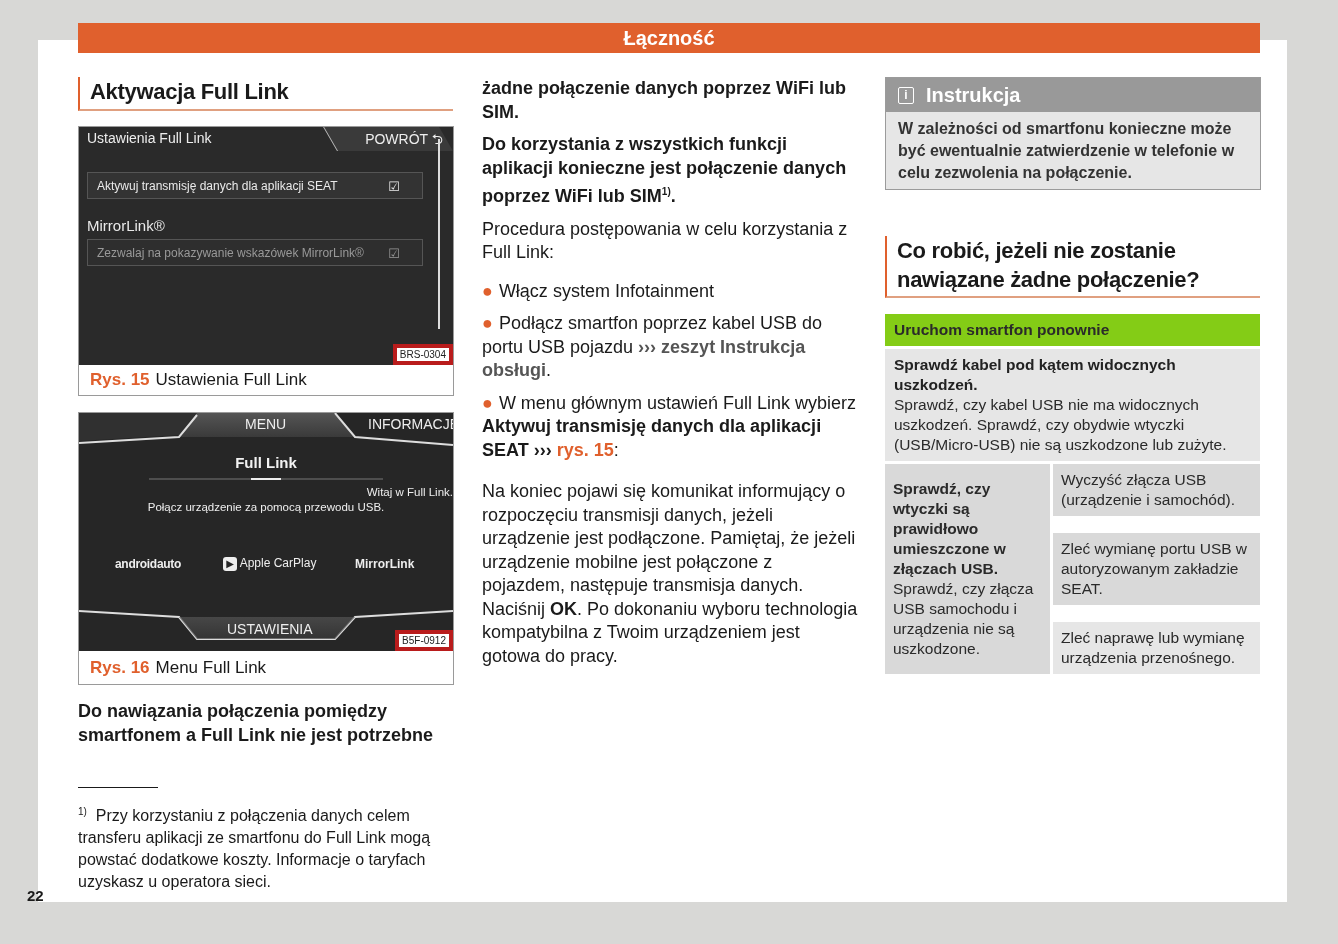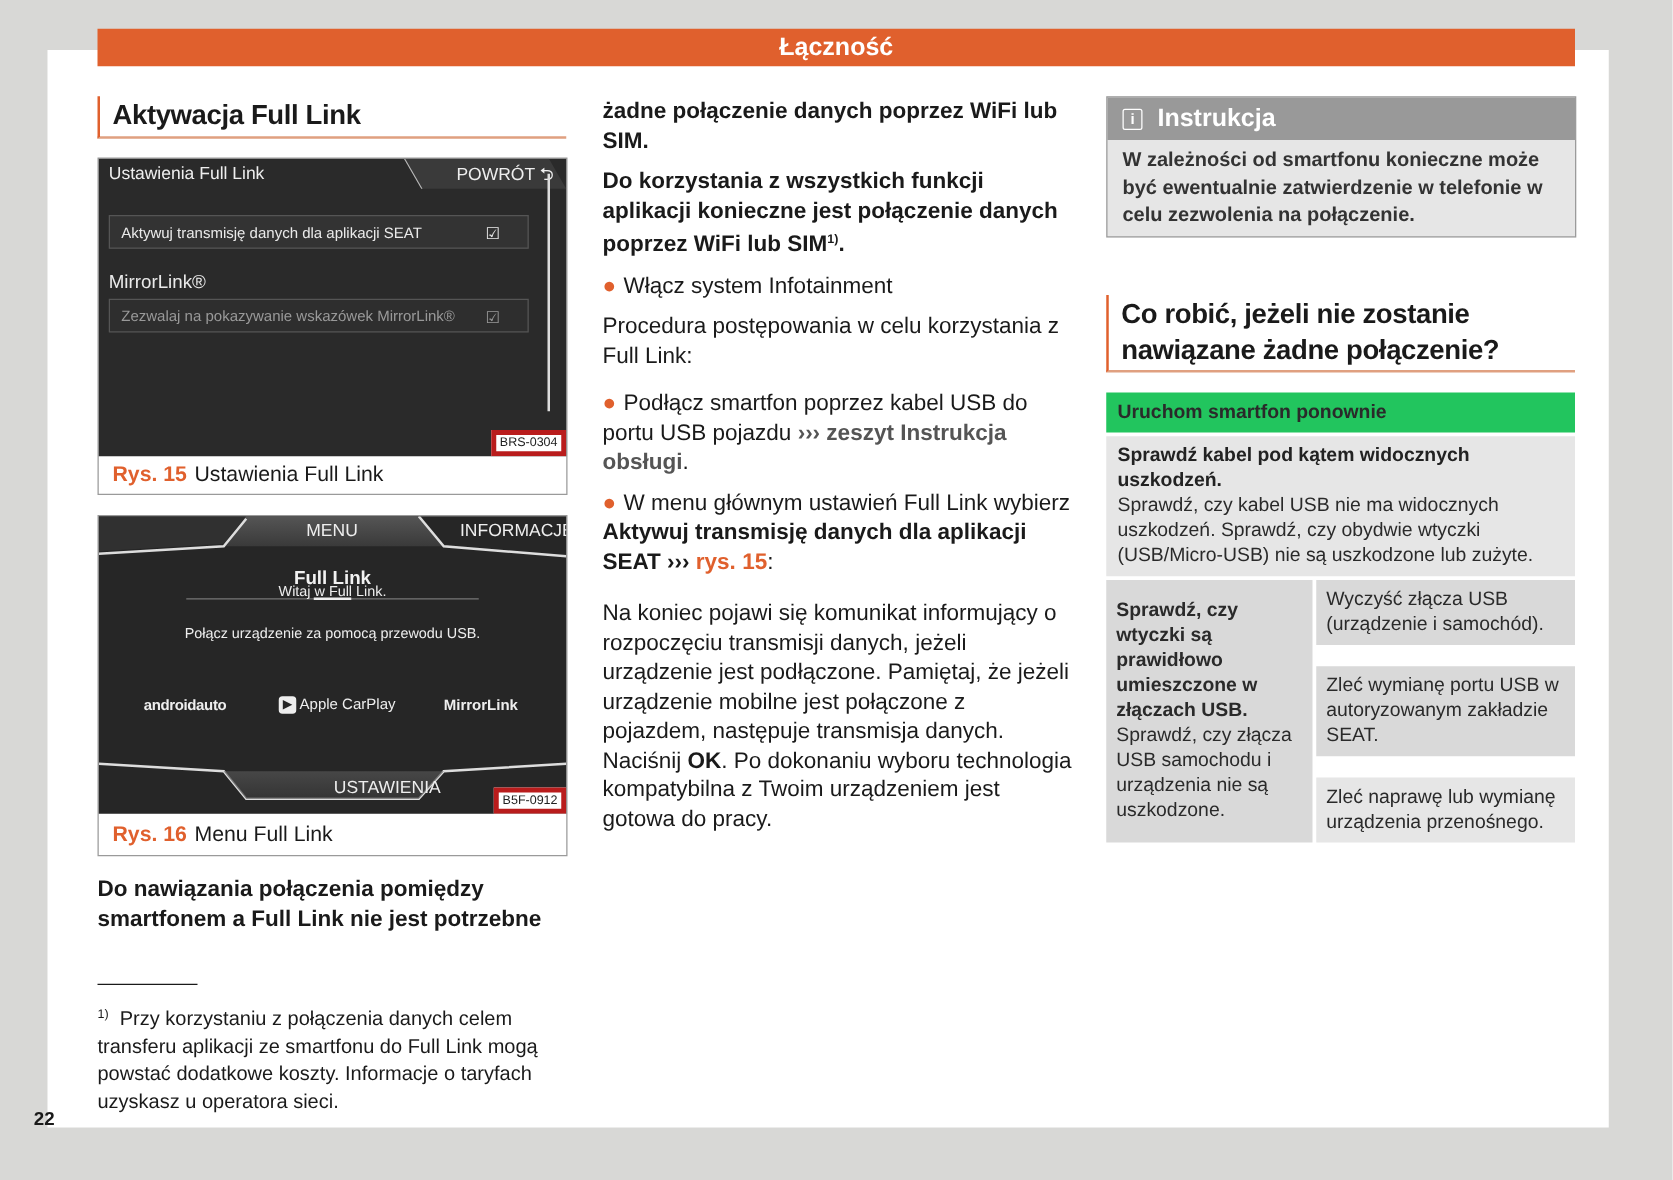--- a/index.html
+++ b/index.html
@@ -18,21 +18,21 @@
   .txt.bold{font-weight:bold;}
   .txt p{margin:0 0 9px 0;}
   .bullet{color:#e0602d;margin-right:6px;}
   .orange{color:#e0602d;font-weight:bold;}
   .graybold{color:#555;font-weight:bold;}
   .infobox{position:absolute;left:885px;top:77px;width:374px;border:1px solid #9b9b9b;background:#e6e6e6;}
   .infobox .hd{background:#999;color:#fff;font-weight:bold;font-size:20px;padding:4px 12px;height:26px;display:flex;align-items:center;}
   .infobox .hd .ic{display:inline-block;width:14px;height:15px;border:1.5px solid #fff;border-radius:2px;font-size:12px;line-height:15px;text-align:center;margin-right:12px;}
   .infobox .bd{padding:6px 12px 5px 12px;font-weight:bold;font-size:16px;line-height:22px;color:#333;}
   .tbl{position:absolute;left:885px;top:314px;width:375px;font-size:15.5px;line-height:20px;color:#2a2a2a;}
-  .row{background:#22c55e;padding:6px 9px;margin-bottom:3px;}
+  .row{background:#84cc16;padding:6px 9px;margin-bottom:3px;}
   .row b{color:#222;}
   .split{display:flex;gap:3px;}
   .split .l{width:149px;background:#d9d9d9;padding:6px 8px;display:flex;flex-direction:column;justify-content:center;}
   .split .r{flex:1;display:flex;flex-direction:column;gap:17px;justify-content:space-between;}
   .split .r div{background:#d9d9d9;padding:6px 8px;}
   .split .r div.light{background:#e6e6e6;}
   .row.light{background:#e6e6e6;}
   .footnote{position:absolute;left:78px;top:801px;width:380px;font-size:16px;line-height:22px;color:#1a1a1a;}
   .fnline{position:absolute;left:78px;top:787px;width:80px;height:1px;background:#1a1a1a;}
   sup{font-size:10px;}
@@ -94,48 +94,48 @@
       <path d="M0 30 L100 24 L118 2" stroke="#ddd" stroke-width="2" fill="none"></path>
       <path d="M256 0 L276 24 L374 32" stroke="#ddd" stroke-width="2" fill="none"></path>
       <path d="M0 198 L100 204 L118 226 L256 226 L276 204 L374 198" stroke="#ddd" stroke-width="2" fill="none"></path>
       <path d="M118 226 L256 226 L276 204 L100 204 Z" fill="url(#g1)" opacity="0.7"></path>
       <line x1="70" y1="66" x2="304" y2="66" stroke="#777" stroke-width="1"></line>
       <line x1="172" y1="66" x2="202" y2="66" stroke="#eee" stroke-width="2"></line>
     </svg>
     <div class="tabtxt" style="left:166px;top:3px;">MENU</div>
     <div class="tabtxt" style="left:289px;top:3px;">INFORMACJE</div>
     <div class="s2title" style="top:41px;">Full Link</div>
-    <div class="s2msg" style="top:54px;">Witaj w Full Link.</div>
+    <div class="s2msg" style="top:72px;text-align:right;">Witaj w Full Link.</div>
     <div class="s2msg" style="top:87px;">Połącz urządzenie za pomocą przewodu USB.</div>
     <div class="logo" style="left:36px;top:144px;font-weight:bold;letter-spacing:-0.3px;">androidauto</div>
     <div class="logo" style="left:144px;top:143px;">
       <span style="display:inline-block;width:14px;height:14px;background:#eee;color:#262626;border-radius:3px;font-size:10px;text-align:center;line-height:14px;vertical-align:middle;">▶</span>
       <span>Apple CarPlay</span>
     </div>
     <div class="logo" style="left:276px;top:144px;font-weight:bold;">MirrorLink</div>
-    <div class="tabtxt" style="left:148px;top:208px;margin-left:40px;">USTAWIENIA</div>
+    <div class="tabtxt" style="left:148px;top:208px;">USTAWIENIA</div>
     <div class="code">B5F-0912</div>
   </div>
   <div class="caption" style="top:245px;">
     <span class="rys">Rys. 16</span><span>Menu Full Link</span>
   </div>
 </div>
 
 <div class="txt bold" style="left:78px;top:700px;width:380px;">Do nawiązania połączenia pomiędzy smartfonem a Full Link nie jest potrzebne</div>
 
 <div class="fnline"></div>
 <div class="footnote"><sup>1)</sup>&nbsp; <span>Przy korzystaniu z połączenia danych celem transferu aplikacji ze smartfonu do Full Link mogą powstać dodatkowe koszty. Informacje o taryfach uzyskasz u operatora sieci.</span></div>
 
 <div class="pagenum">22</div>
 
 <div class="txt" style="left:482px;top:77px;width:378px;">
   <p style="font-weight:bold;">żadne połączenie danych poprzez WiFi lub SIM.</p>
   <p style="font-weight:bold;"><span>Do korzystania z wszystkich funkcji aplikacji konieczne jest połączenie danych poprzez WiFi lub SIM</span><sup>1)</sup>.</p>
+  <p style="margin-bottom:15px;">Procedura postępowania w celu korzystania z Full Link:</p>
   <p><span class="bullet">●</span><span>Włącz system Infotainment</span></p>
-  <p style="margin-bottom:15px;">Procedura postępowania w celu korzystania z Full Link:</p>
   <p><span class="bullet">●</span><span>Podłącz smartfon poprzez kabel USB do portu USB pojazdu</span> <span class="graybold">››› zeszyt Instrukcja obsługi</span>.</p>
   <p style="margin-bottom:18px;"><span class="bullet">●</span><span>W menu głównym ustawień Full Link wybierz</span> <b>Aktywuj transmisję danych dla aplikacji SEAT ›››</b> <span class="orange">rys. 15</span>:</p>
   <p><span>Na koniec pojawi się komunikat informujący o rozpoczęciu transmisji danych, jeżeli urządzenie jest podłączone. Pamiętaj, że jeżeli urządzenie mobilne jest połączone z pojazdem, następuje transmisja danych. Naciśnij</span> <b>OK</b><span>. Po dokonaniu wyboru technologia kompatybilna z Twoim urządzeniem jest gotowa do pracy.</span></p>
 </div>
 
 <div class="infobox">
   <div class="hd">
     <span class="ic">i</span>
     <span>Instrukcja</span>
   </div>

